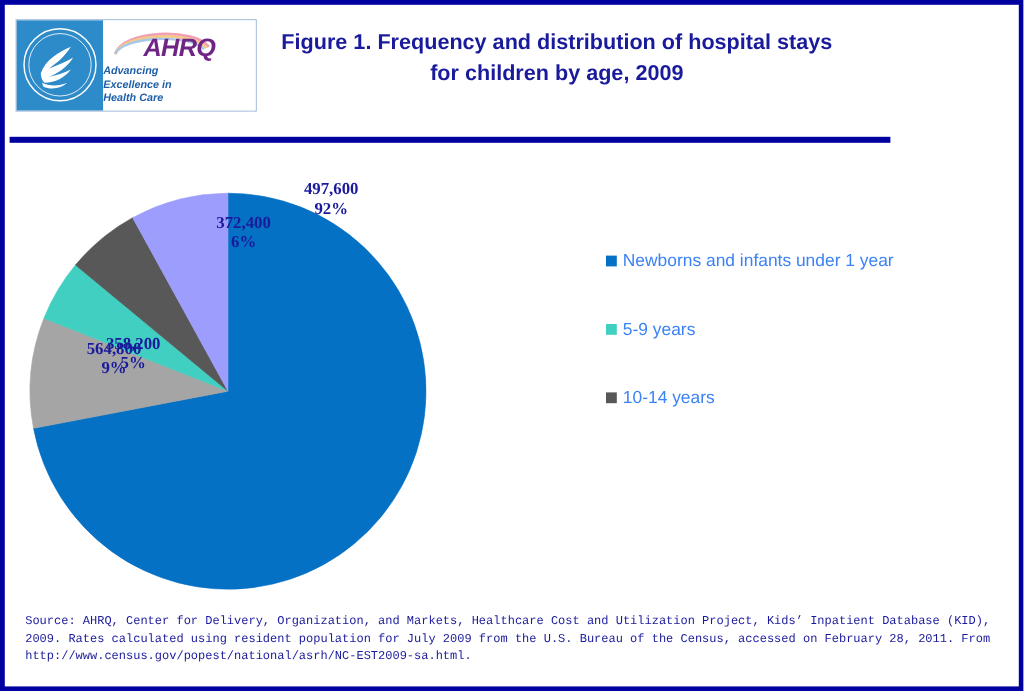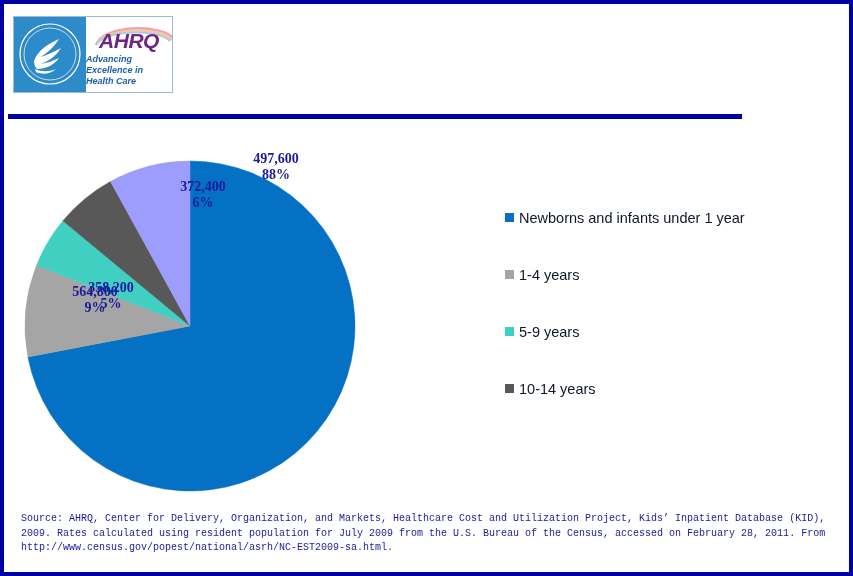--- a/index.html
+++ b/index.html
@@ -27,21 +27,21 @@
     left: 0;
     top: 0;
     width: 845px;
     height: 100px;
   }
 
   #logo-block {
     position: absolute;
     left: 9px;
     top: 12px;
-    width: 160px;
+    width: 201px;
     height: 77px;
     border: 1px solid #9fb9d8;
     box-sizing: border-box;
     display: flex;
     background: #ffffff;
   }
   #hhs-seal {
     width: 72px;
     height: 100%;
     background: #2e8bc9;
@@ -153,21 +153,21 @@
   }
   .legend-swatch {
     width: 9px;
     height: 9px;
     margin-right: 5px;
     flex: 0 0 auto;
   }
   .legend-text {
     font-family: "Liberation Sans", sans-serif;
     font-size: 14.5px;
-    color: #0f172a;
+    color: #3b82f6;
     white-space: nowrap;
   }
 
   
   #source {
     position: absolute;
     left: 17px;
     top: 508px;
     width: 810px;
     font-family: Liberation Mono, monospace;
@@ -199,20 +199,22 @@
           <path d="M10 26 C16 8.5, 74 6.5, 86 21" fill="none" stroke="#f5c98a" stroke-width="2.2"></path>
           <path d="M10 26 C17 11, 72 9, 84 22" fill="none" stroke="#a8c8e8" stroke-width="2.0"></path>
         </svg>
         <div id="ahrq-wordmark">AHRQ</div>
         <div id="ahrq-tagline">Advancing
 Excellence in
 Health Care</div>
       </div>
     </div>
 
+    <div id="fig-title">Figure 1. Frequency and distribution of hospital stays
+for children by age, 2009</div>
   </div>
 
   <div id="header-rule"></div>
 
   <div id="chart-area">
 
     <div id="pie-wrap">
       <svg width="480" height="375" viewBox="0 0 480 375">
         <g id="pie-slices">
             <path d="M 182 197 L 182.00 32.00 A 165 165 0 1 1 19.92 227.92 Z" fill="#0571c4" stroke="#0571c4" stroke-width="0.5"></path>
@@ -223,33 +225,29 @@
           </g>
       </svg>
 
       <div class="slice-label" style="left:32px; top:155px; width:110px;">564,800
 9%</div>
       <div class="slice-label" style="left:48px; top:107px; width:110px;margin-top:44px;">358,200
 5%</div>
       <div class="slice-label" style="left:140px; top:50px; width:110px;">372,400
 6%</div>
       <div class="slice-label" style="left:213px; top:22px; width:110px;">497,600
-88%</div>
+92%</div>
     </div>
 
     <div id="legend">
       <div class="legend-row">
         <span class="legend-swatch" style="background: rgb(5, 113, 196);"></span>
         <span class="legend-text">Newborns and infants under 1 year</span>
       </div>
       <div class="legend-row">
-        <span class="legend-swatch" style="background: rgb(165, 165, 165);"></span>
-        <span class="legend-text">1-4 years</span>
-      </div>
-      <div class="legend-row">
         <span class="legend-swatch" style="background: rgb(64, 207, 192);"></span>
         <span class="legend-text">5-9 years</span>
       </div>
       <div class="legend-row">
         <span class="legend-swatch" style="background: rgb(88, 88, 88);"></span>
         <span class="legend-text">10-14 years</span>
       </div>
     </div>
 
   </div>

